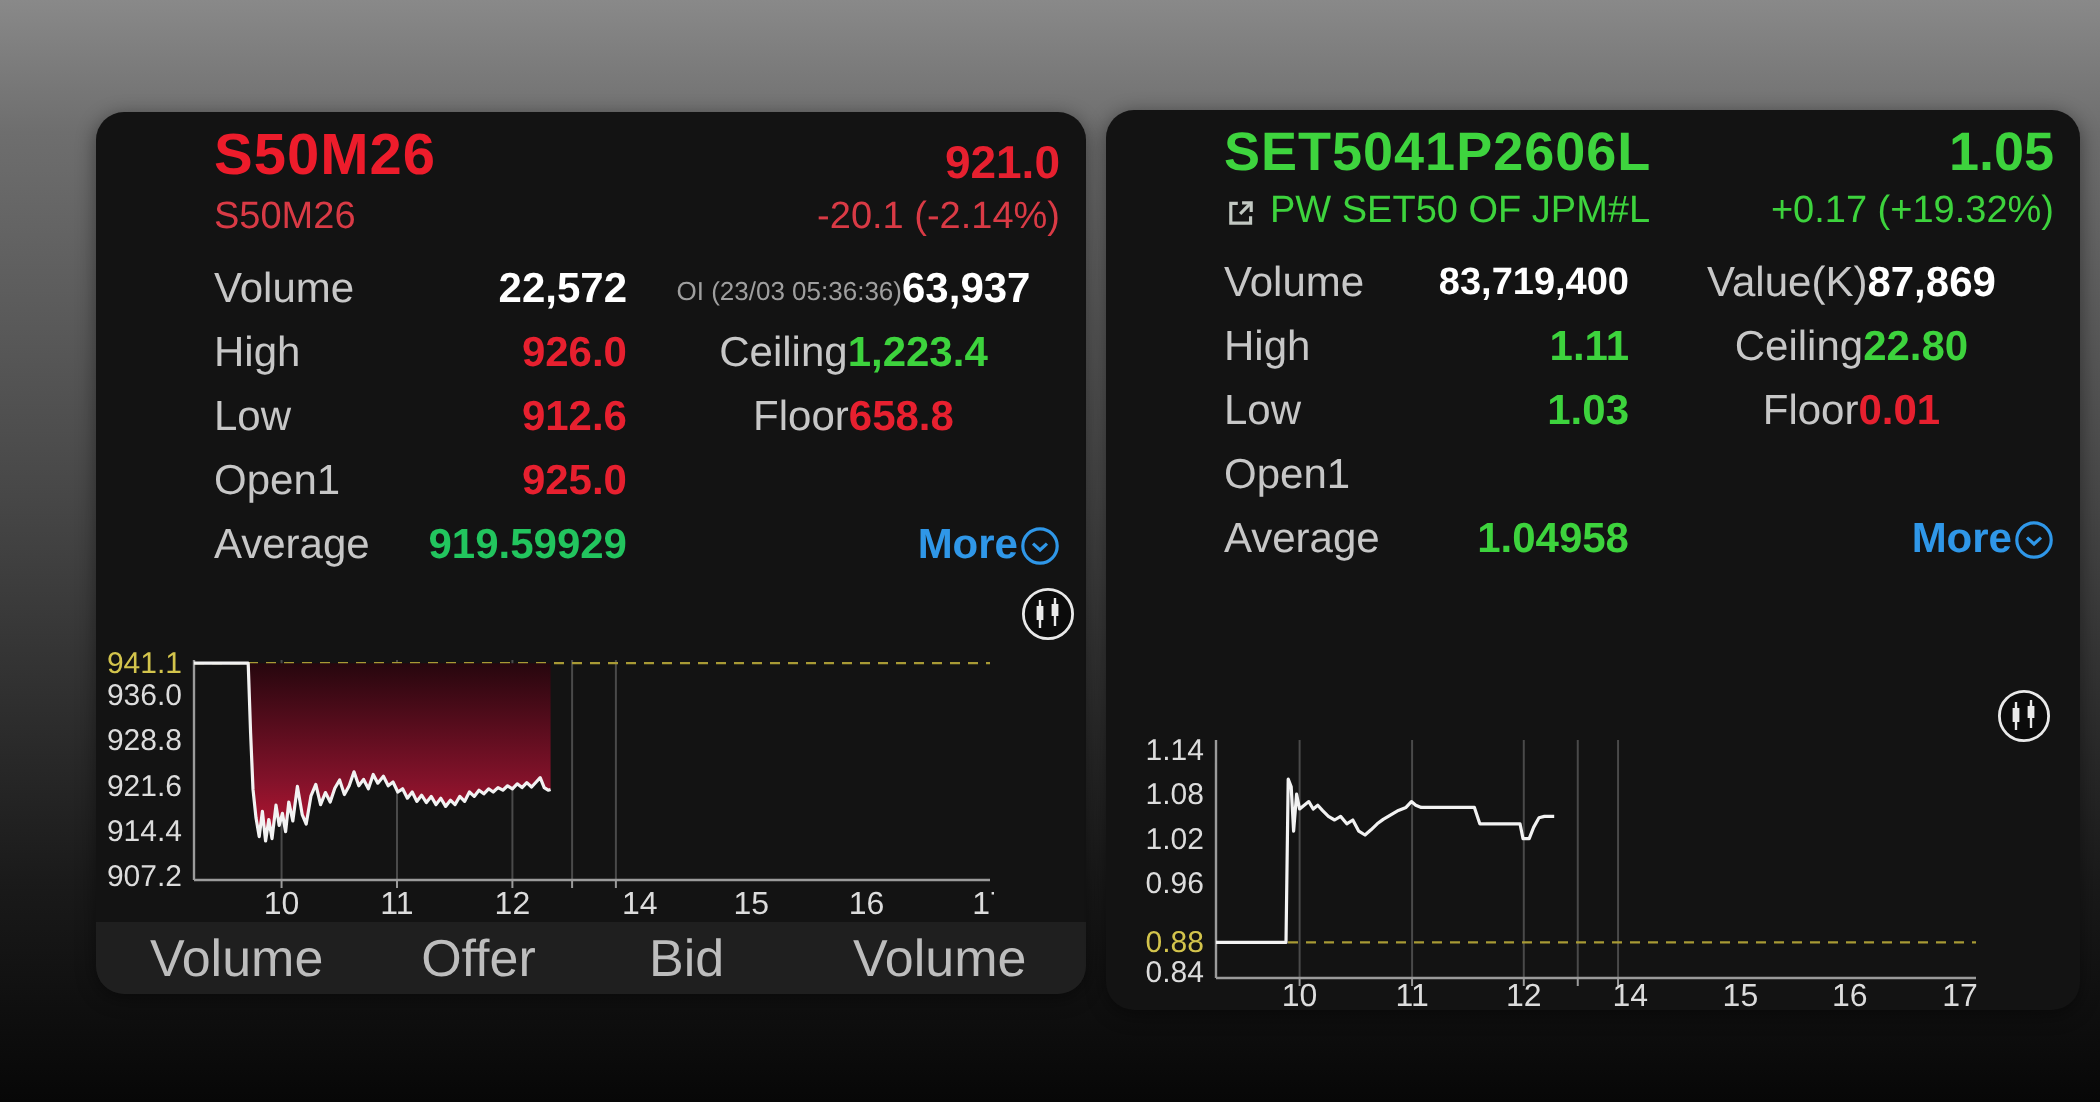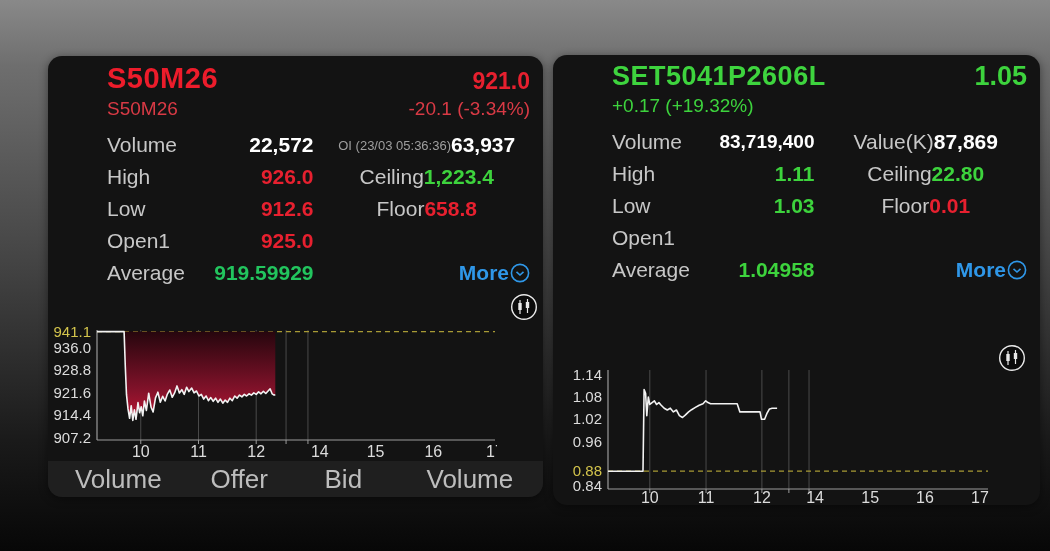--- a/index.html
+++ b/index.html
@@ -50,21 +50,21 @@
 <div class="panel left">
   <div class="pad">
     <div class="title-row">
       <div class="sym" style="color:#ed1c2b">S50M26</div>
       <div class="last" style="color:#e7202f">921.0</div>
     </div>
     <div class="sub-row" style="color:#d93a45">
       <div class="sub-left">
         <span>S50M26</span>
       </div>
-      <span>-20.1 (-3.34%)</span>
+      <span>-20.1 (-2.14%)</span>
     </div>
     <div class="rows" id="left-rows">
         <div class="qrow">
           <div class="half">
             <span class="lbl">Volume</span>
             <span class="val" style="color: rgb(255, 255, 255);">22,572</span>
           </div>
           <div class="half rt">
             <span class="lbl small">OI (23/03 05:36:36)</span>
             <span class="val" style="color: rgb(255, 255, 255);">63,937</span>
@@ -168,20 +168,30 @@
     </div>
 </div>
 
 <div class="panel right">
   <div class="pad">
     <div class="title-row">
       <div class="sym" style="color:#3ed43e;font-size:27px">SET5041P2606L</div>
       <div class="last" style="color:#3dd33d;font-size:27px">1.05</div>
     </div>
     <div class="sub-row" style="color:#3dd33d">
+      <div class="sub-left">
+        <span style="display:inline-flex;">
+          <svg width="17" height="17" viewBox="0 0 16 16">
+            <path d="M6.5 3.5H3.2v9.3h9.3V9.5" fill="none" stroke="#c2c8c2" stroke-width="1.5"></path>
+            <path d="M8.5 3.2h4.3v4.3" fill="none" stroke="#c2c8c2" stroke-width="1.5"></path>
+            <line x1="12.6" y1="3.4" x2="7.6" y2="8.4" stroke="#c2c8c2" stroke-width="1.5"></line>
+          </svg>
+        </span>
+        <span>PW SET50 OF JPM#L</span>
+      </div>
       <span>+0.17 (+19.32%)</span>
     </div>
     <div class="rows" id="right-rows">
         <div class="qrow">
           <div class="half">
             <span class="lbl">Volume</span>
             <span class="val small" style="color: rgb(255, 255, 255);">83,719,400</span>
           </div>
           <div class="half rt">
             <span class="lbl">Value(K)</span>

